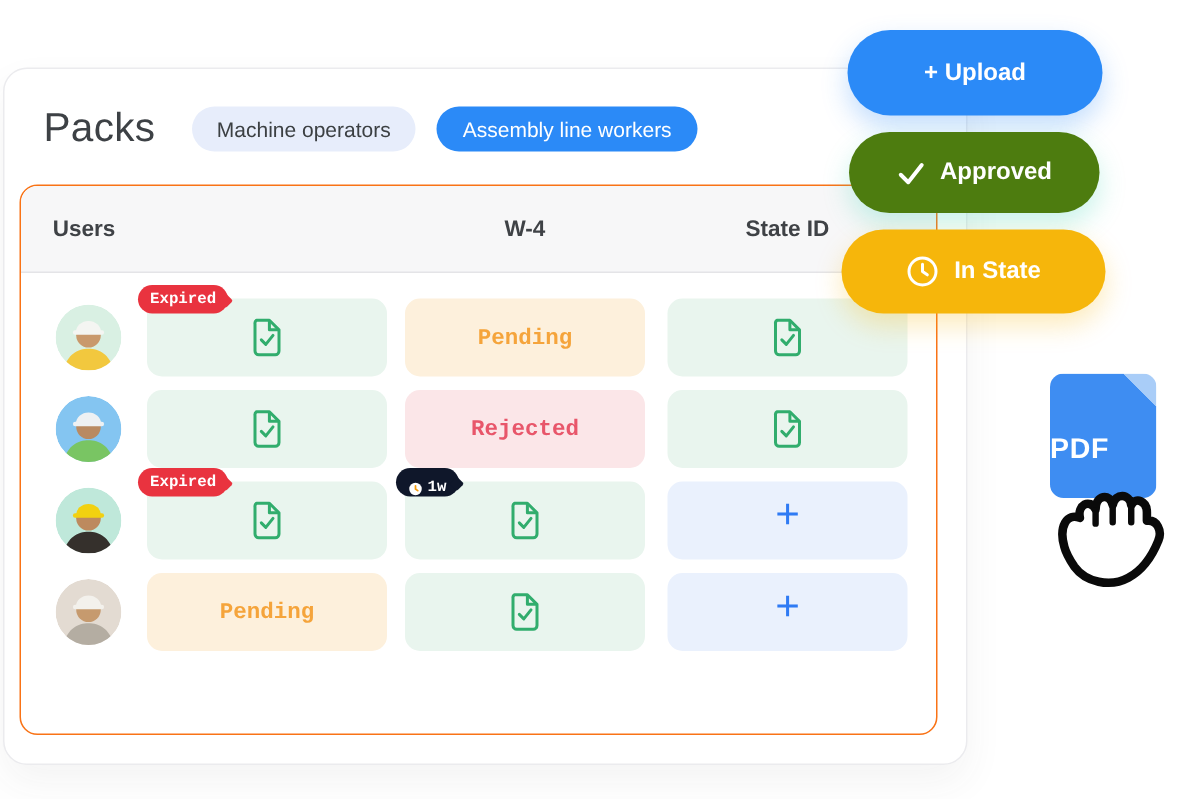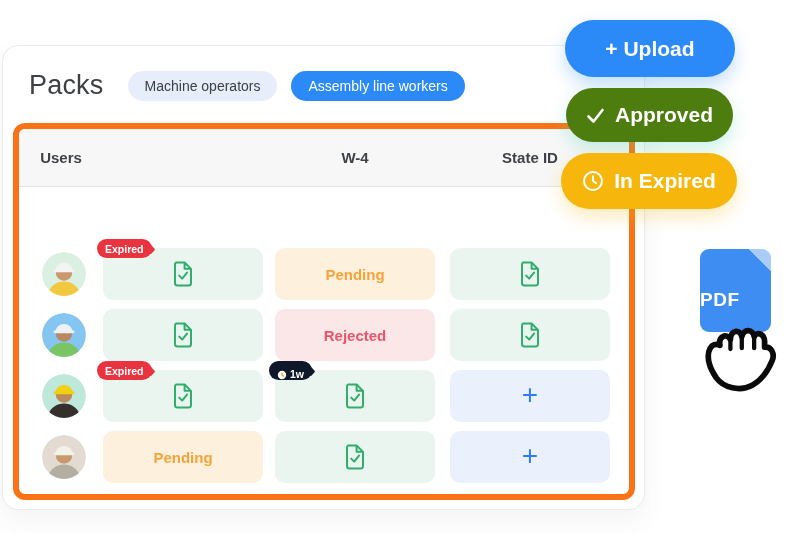--- a/index.html
+++ b/index.html
@@ -11,51 +11,51 @@
               border:1px solid #ebebee;border-radius:16px;box-shadow:0 12px 26px rgba(60,64,67,.06);}
   .card-header{position:absolute;left:26px;top:24px;display:flex;align-items:center;}
   .page-title{font-size:27px;font-weight:400;color:#3d4145;letter-spacing:.2px;margin-right:24px;}
   .pill{height:30px;padding:0 17px;border-radius:15px;font-size:14px;display:flex;align-items:center;
         white-space:nowrap;border:none;cursor:pointer;font-family:inherit;text-align:center;}
   .pill.inactive{background:#e7edfb;color:#3c4043;margin-right:14px;}
   .pill.active{background:#2b8af7;color:#fff;}
 
   
   .table-card{position:absolute;left:10px;top:77px;width:610px;height:365px;background:#fff;
-              border:6px solid #f97316;border-radius:12px;overflow:hidden;}
+              border:1px solid #f97316;border-radius:12px;overflow:hidden;}
   .table-head{position:relative;height:57px;background:#f7f7f8;border-bottom:1px solid #e4e4e7;}
   .th{position:absolute;top:0;height:57px;display:flex;align-items:center;justify-content:center;
       font-size:15px;font-weight:700;color:#3f4246;}
   .th.c-users{left:0;width:84px;}
   .th.c-i9{left:84px;width:160px;}
   .th.c-w4{left:256px;width:160px;}
   .th.c-stateid{left:431px;width:160px;}
 
-  .rows{position:absolute;left:0;top:57px;right:0;bottom:0;padding-top:62px;}
+  .rows{position:absolute;left:0;top:57px;right:0;bottom:0;padding-top:18px;font-family:Liberation Mono, monospace;}
   .t-row{position:relative;height:52px;margin-bottom:9px;}
   .avatar{position:absolute;left:23px;top:4px;width:44px;height:44px;border-radius:50%;overflow:hidden;}
   .cell{position:absolute;top:0;width:160px;height:52px;border-radius:10px;
         display:flex;align-items:center;justify-content:center;font-size:15px;font-weight:700;}
   .cell.p1{left:84px;}.cell.p2{left:256px;}.cell.p3{left:431px;}
   .cell.doc{background:#e9f5ee;}
   .cell.status.warning{background:#fdf0dc;color:#f5a43b;}
   .cell.status.danger{background:#fbe6e8;color:#e8566a;}
   .cell.add{background:#eaf1fd;}
   .cell.add .plus{color:#2f7bf4;font-size:28px;font-weight:400;line-height:1;margin-top:-2px;}
 
   .badge{position:absolute;top:-9px;left:-6px;height:19px;padding:0 8px;border-radius:10px;
          display:flex;align-items:center;gap:3px;color:#fff;font-size:10.5px;font-weight:700;z-index:2;}
   .badge::after{content:"";position:absolute;right:-2px;top:7px;width:7px;height:7px;background:inherit;
                 transform:rotate(45deg);border-radius:1.5px;z-index:-1;}
   .badge.danger{background:#e9333f;}
   .badge.warning{background:#0f172a;align-items:flex-end;}
 
   
   .fab{position:absolute;display:flex;align-items:center;justify-content:center;gap:10px;color:#fff;
-       font-weight:700;font-size:21px;border:none;cursor:pointer;font-family:inherit;}
+       font-weight:700;font-size:16px;border:none;cursor:pointer;font-family:inherit;}
   .fab-upload{left:565px;top:20px;width:170px;height:57px;border-radius:29px;
               box-shadow:0 8px 18px rgba(43,138,247,.28);}
   .fab-approved{left:566px;top:88px;width:167px;height:54px;border-radius:27px;
               box-shadow:0 8px 18px rgba(62,211,179,.28);}
   .fab-inreview{left:561px;top:153px;width:176px;height:56px;border-radius:28px;
               box-shadow:0 8px 18px rgba(247,183,13,.28);}
 
   
   .pdf-file{position:absolute;left:700px;top:249px;width:71px;height:83px;border-radius:9px;
             clip-path:polygon(0 0,calc(100% - 22px) 0,100% 22px,100% 100%,0 100%);}
@@ -208,21 +208,21 @@
     <span>Approved</span>
   </button>
 
   <button class="fab fab-inreview" style="background: rgb(246, 182, 11);">
     <span style="display:flex;">
       <svg width="22" height="22" viewBox="0 0 22 22" fill="none">
           <circle cx="11" cy="11" r="9" stroke="#fff" stroke-width="2"></circle>
           <path d="M11 6.2V11l3.2 2.2" stroke="#fff" stroke-width="2" stroke-linecap="round" stroke-linejoin="round"></path>
         </svg>
     </span>
-    <span>In Expired</span>
+    <span>In State</span>
   </button>
 
   <div class="pdf-file" style="background: rgb(62, 141, 242);">
     <span class="pdf-label">PDF</span>
   </div>
   <div class="pdf-fold" style="position:absolute;left:749px;top:249px;"></div>
 
   <svg class="hand" viewBox="0 0 120 120">
     <path d="M30 74
              C 26 60, 32 50, 41 54

